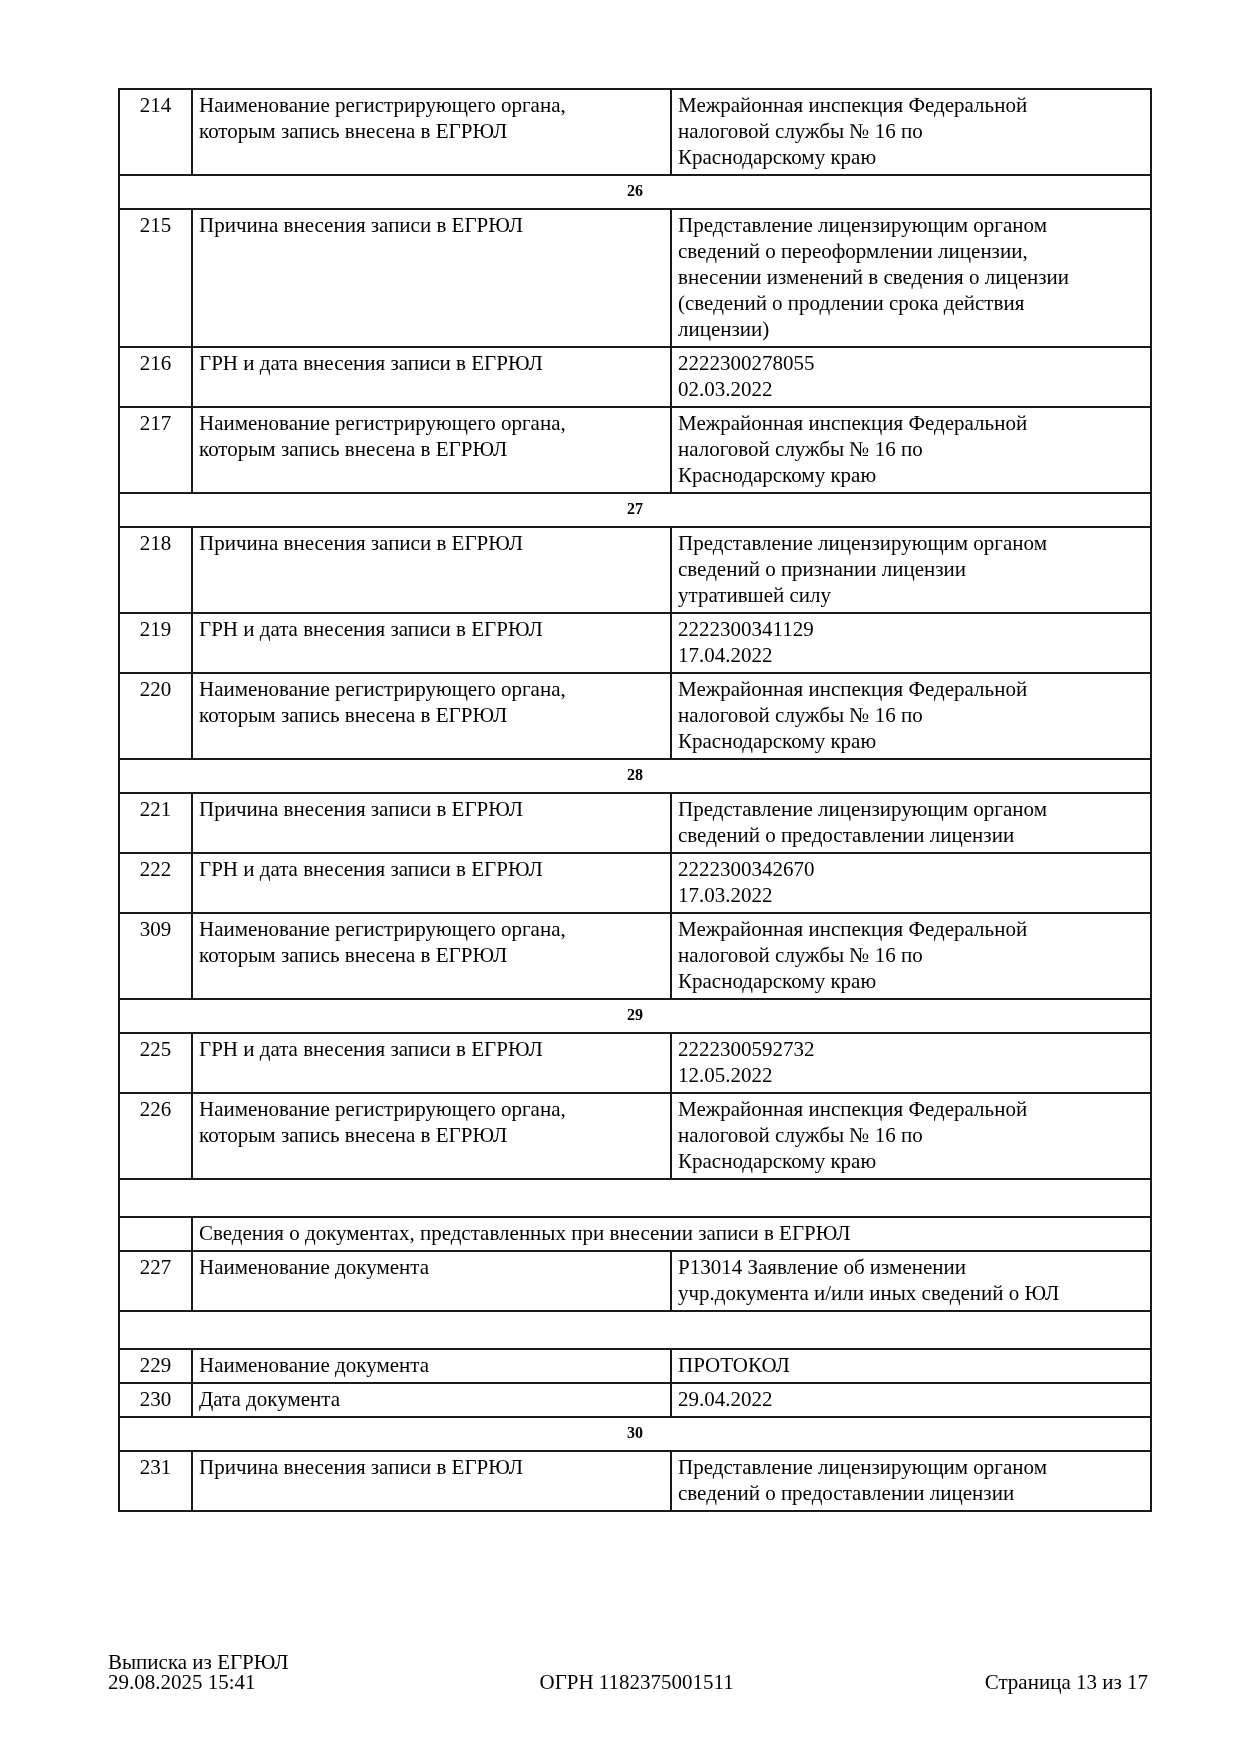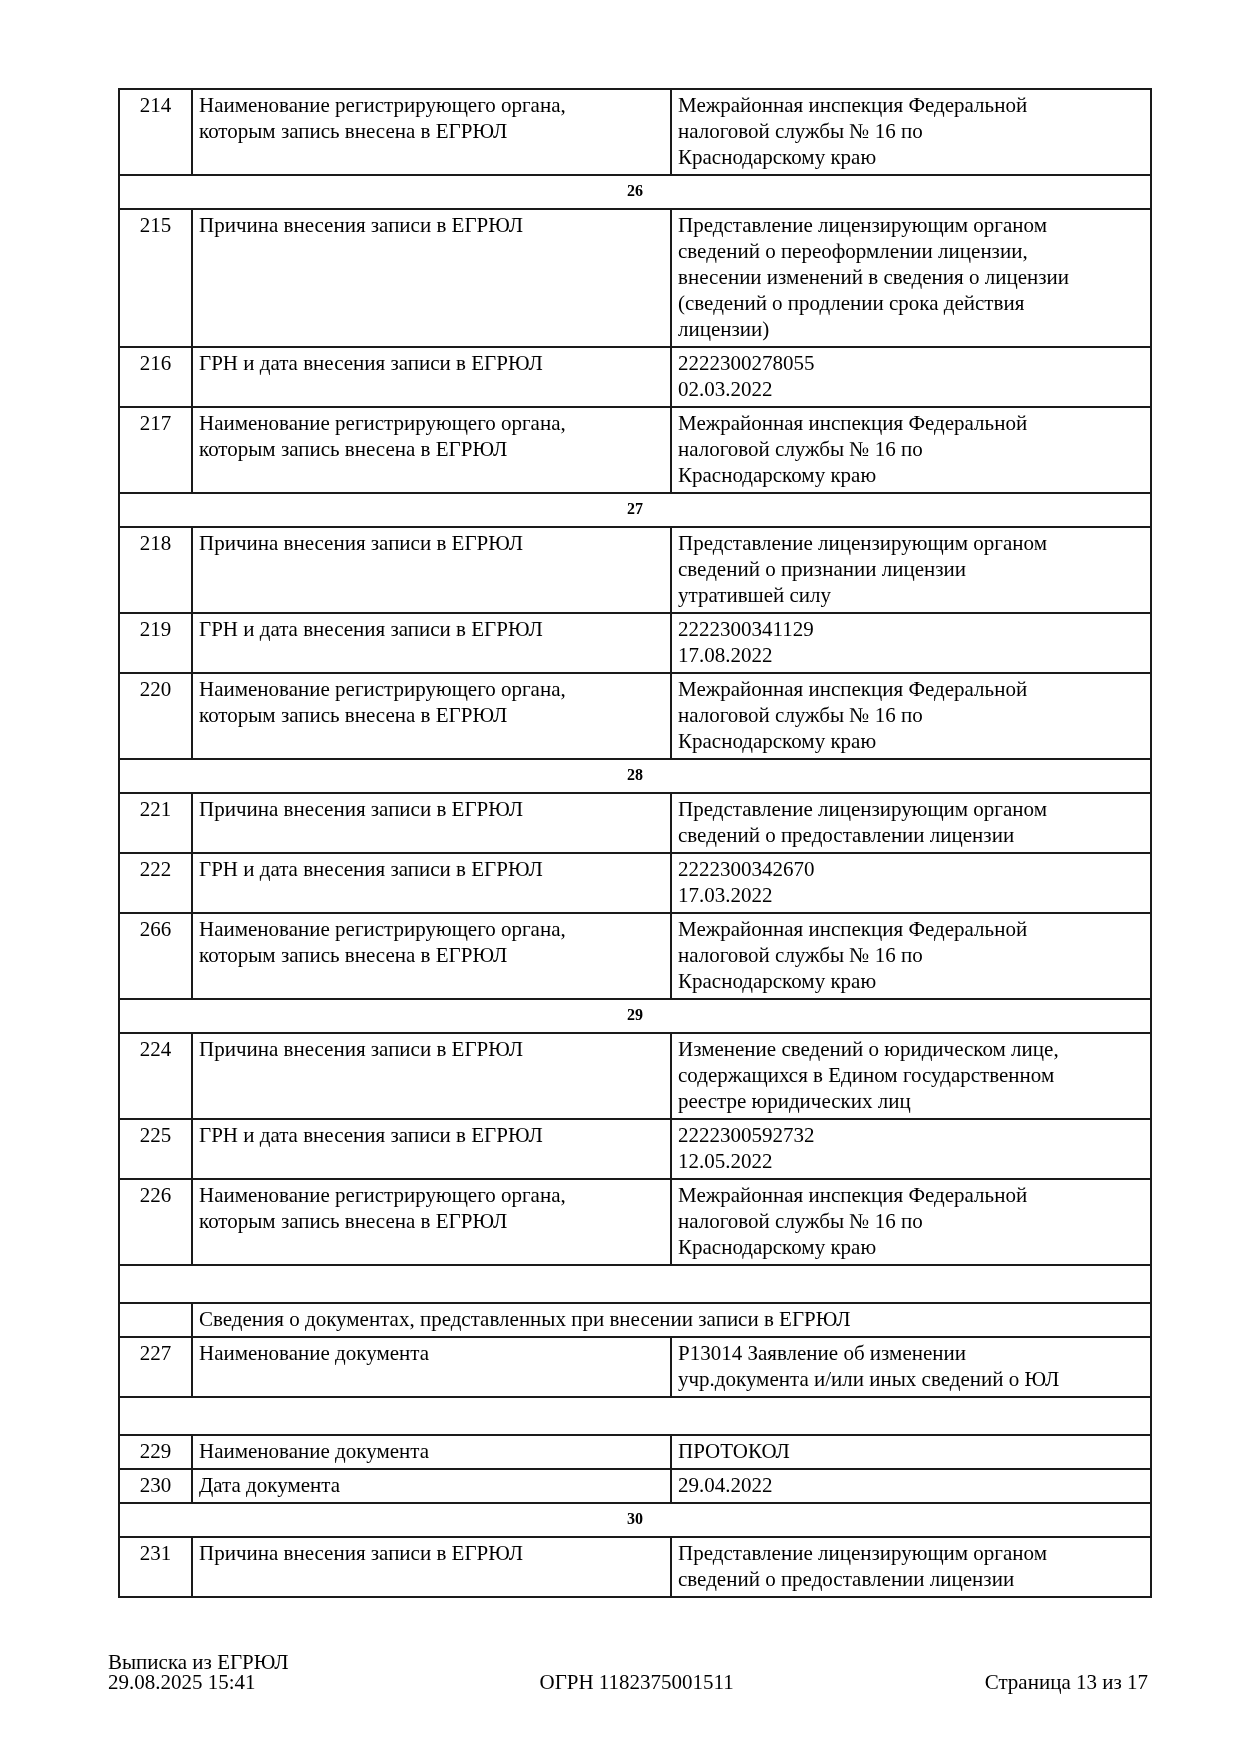--- a/index.html
+++ b/index.html
@@ -122,21 +122,21 @@
           <td class="num">218</td>
           <td class="label">Причина внесения записи в ЕГРЮЛ</td>
           <td class="value">Представление лицензирующим органом
 сведений о признании лицензии
 утратившей силу</td>
         </tr>
         <tr>
           <td class="num">219</td>
           <td class="label">ГРН и дата внесения записи в ЕГРЮЛ</td>
           <td class="value">2222300341129
-17.08.2022</td>
+17.04.2022</td>
         </tr>
         <tr>
           <td class="num">220</td>
           <td class="label">Наименование регистрирующего органа,
 которым запись внесена в ЕГРЮЛ</td>
           <td class="value">Межрайонная инспекция Федеральной
 налоговой службы № 16 по
 Краснодарскому краю</td>
         </tr>
         <tr>
@@ -148,36 +148,29 @@
           <td class="value">Представление лицензирующим органом
 сведений о предоставлении лицензии</td>
         </tr>
         <tr>
           <td class="num">222</td>
           <td class="label">ГРН и дата внесения записи в ЕГРЮЛ</td>
           <td class="value">2222300342670
 17.03.2022</td>
         </tr>
         <tr>
-          <td class="num">266</td>
+          <td class="num">309</td>
           <td class="label">Наименование регистрирующего органа,
 которым запись внесена в ЕГРЮЛ</td>
           <td class="value">Межрайонная инспекция Федеральной
 налоговой службы № 16 по
 Краснодарскому краю</td>
         </tr>
         <tr>
           <td class="section" colspan="3">29</td>
-        </tr>
-        <tr>
-          <td class="num">224</td>
-          <td class="label">Причина внесения записи в ЕГРЮЛ</td>
-          <td class="value">Изменение сведений о юридическом лице,
-содержащихся в Едином государственном
-реестре юридических лиц</td>
         </tr>
         <tr>
           <td class="num">225</td>
           <td class="label">ГРН и дата внесения записи в ЕГРЮЛ</td>
           <td class="value">2222300592732
 12.05.2022</td>
         </tr>
         <tr>
           <td class="num">226</td>
           <td class="label">Наименование регистрирующего органа,

